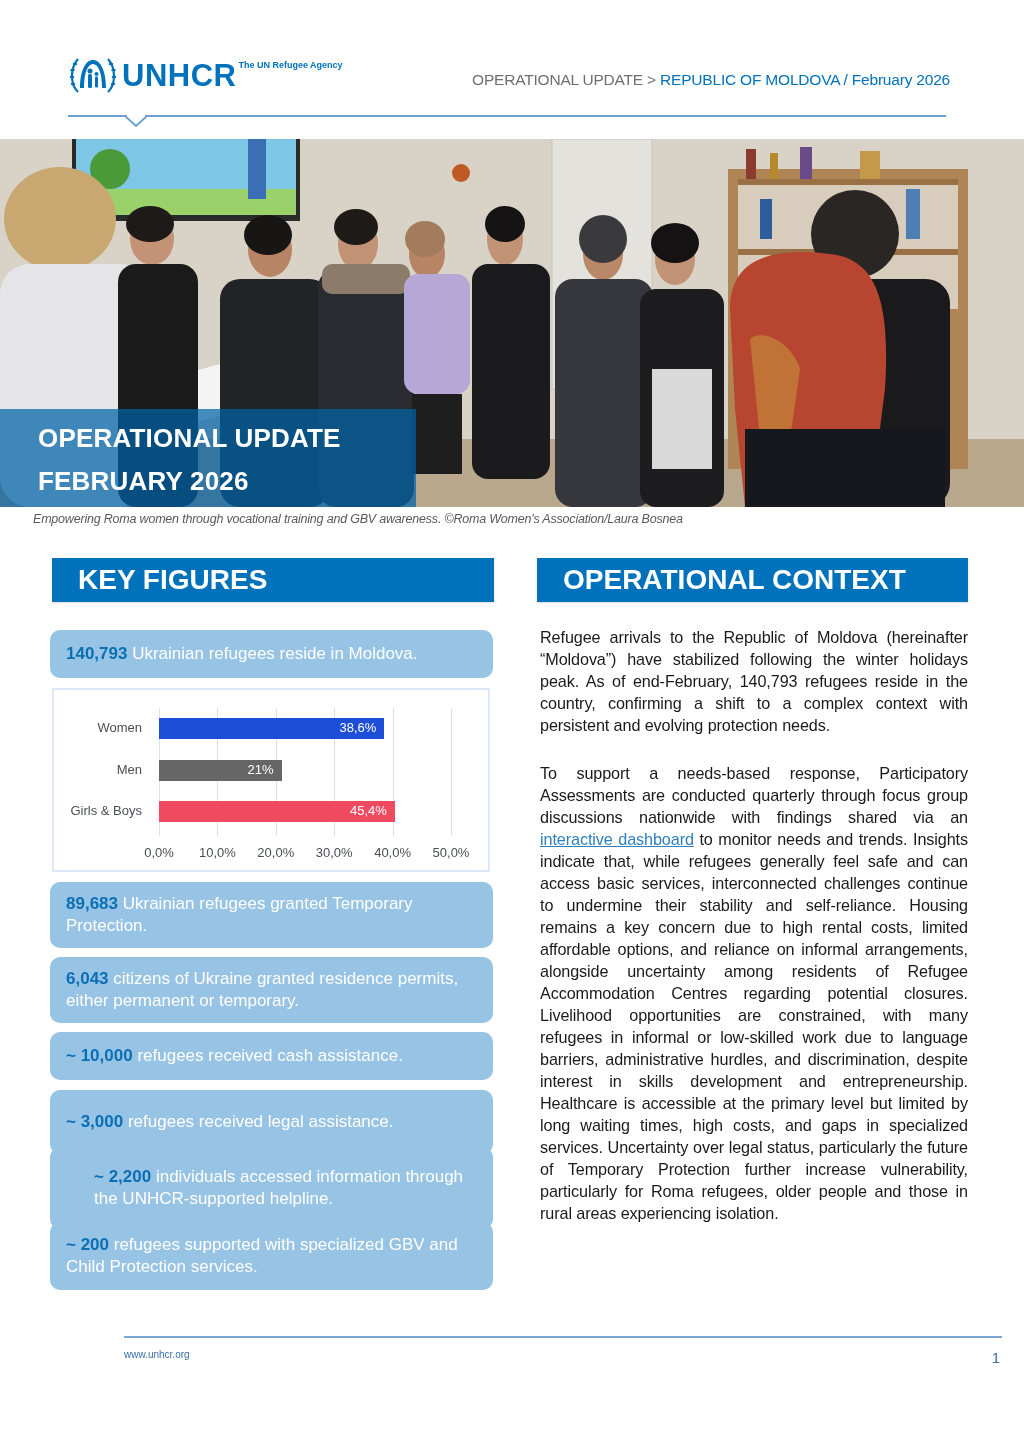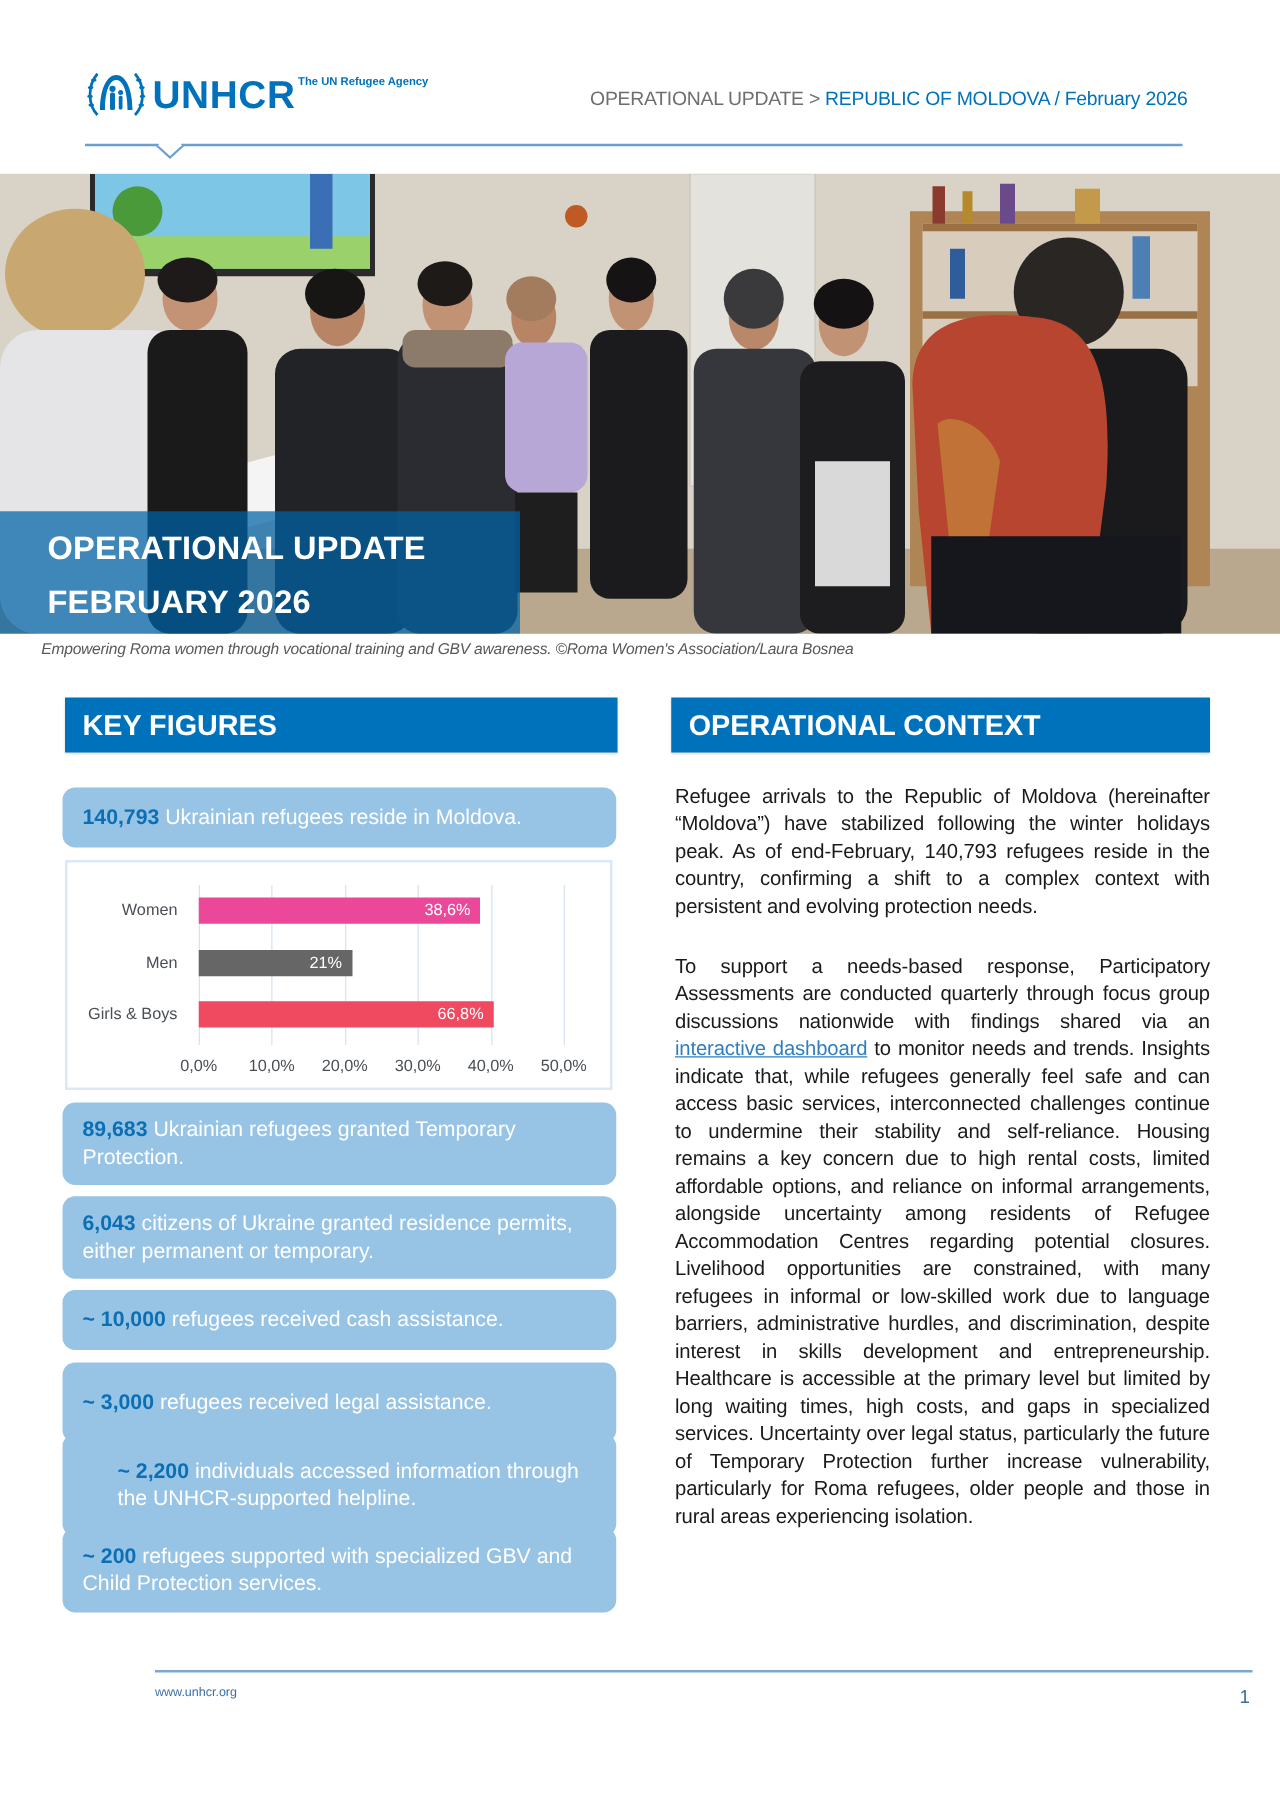--- a/index.html
+++ b/index.html
@@ -24,21 +24,21 @@
   .photo svg { position: absolute; left: 0; top: 0; }
   .photo-overlay { position: absolute; left: 0; top: 270px; width: 416px; height: 98px;
     background: rgba(0, 98, 168, 0.72); }
   .photo-title { position: absolute; left: 38px; color: #ffffff; font-weight: bold; font-size: 26px; letter-spacing: 0.2px; }
   .photo-title.l1 { top: 284px; }
   .photo-title.l2 { top: 327px; }
   .caption { position: absolute; left: 33px; top: 512px; font-size: 12.5px; font-style: italic; color: #58595b; letter-spacing: -0.2px; }
 
   
   .section-head { position: absolute; height: 44px; background: #0072bc; color: #ffffff; font-weight: bold;
-    font-size: 23px; padding-left: 14px; line-height: 44px; box-shadow: 0 1px 2px rgba(0,0,0,0.15); }
+    font-size: 28px; padding-left: 26px; line-height: 44px; box-shadow: 0 1px 2px rgba(0,0,0,0.15); }
   .kf-head { left: 52px; top: 558px; width: 442px; }
   .oc-head { left: 537px; top: 558px; width: 431px; }
 
   
   .kf-box { position: absolute; left: 50px; width: 443px; background: #97c3e4; border-radius: 10px;
     color: #ffffff; font-size: 17px; line-height: 22px; padding: 0 16px; display: flex; align-items: center; }
   .kf-box .num { color: #0b6fb6; font-weight: bold; }
   .kf-box .txt { color: #ffffff; }
 
   
@@ -192,32 +192,32 @@
 
 <div class="chart-box">
   <div class="chart-grid" style="left:105px"></div>
   <div class="chart-grid" style="left:163.4px"></div>
   <div class="chart-grid" style="left:221.8px"></div>
   <div class="chart-grid" style="left:280.2px"></div>
   <div class="chart-grid" style="left:338.6px"></div>
   <div class="chart-grid" style="left:397px"></div>
 
   <div class="chart-label" style="top:30px">Women</div>
-  <div class="chart-bar" style="top:28px;width:225.4px;background:#ec4899">
+  <div class="chart-bar" style="top:28px;width:225.4px;background:#1d4ed8">
     <span class="chart-bar-val">38,6%</span>
   </div>
 
   <div class="chart-label" style="top:72px">Men</div>
   <div class="chart-bar" style="top:70px;width:122.6px;background:#666666">
     <span class="chart-bar-val">21%</span>
   </div>
 
   <div class="chart-label" style="top:113px">Girls &amp; Boys</div>
   <div class="chart-bar" style="top:111px;width:235.9px;background:#ef4a5f">
-    <span class="chart-bar-val">66,8%</span>
+    <span class="chart-bar-val">45,4%</span>
   </div>
 
   <div class="chart-tick" style="left:105px">0,0%</div>
   <div class="chart-tick" style="left:163.4px">10,0%</div>
   <div class="chart-tick" style="left:221.8px">20,0%</div>
   <div class="chart-tick" style="left:280.2px">30,0%</div>
   <div class="chart-tick" style="left:338.6px">40,0%</div>
   <div class="chart-tick" style="left:397px">50,0%</div>
 </div>
 

